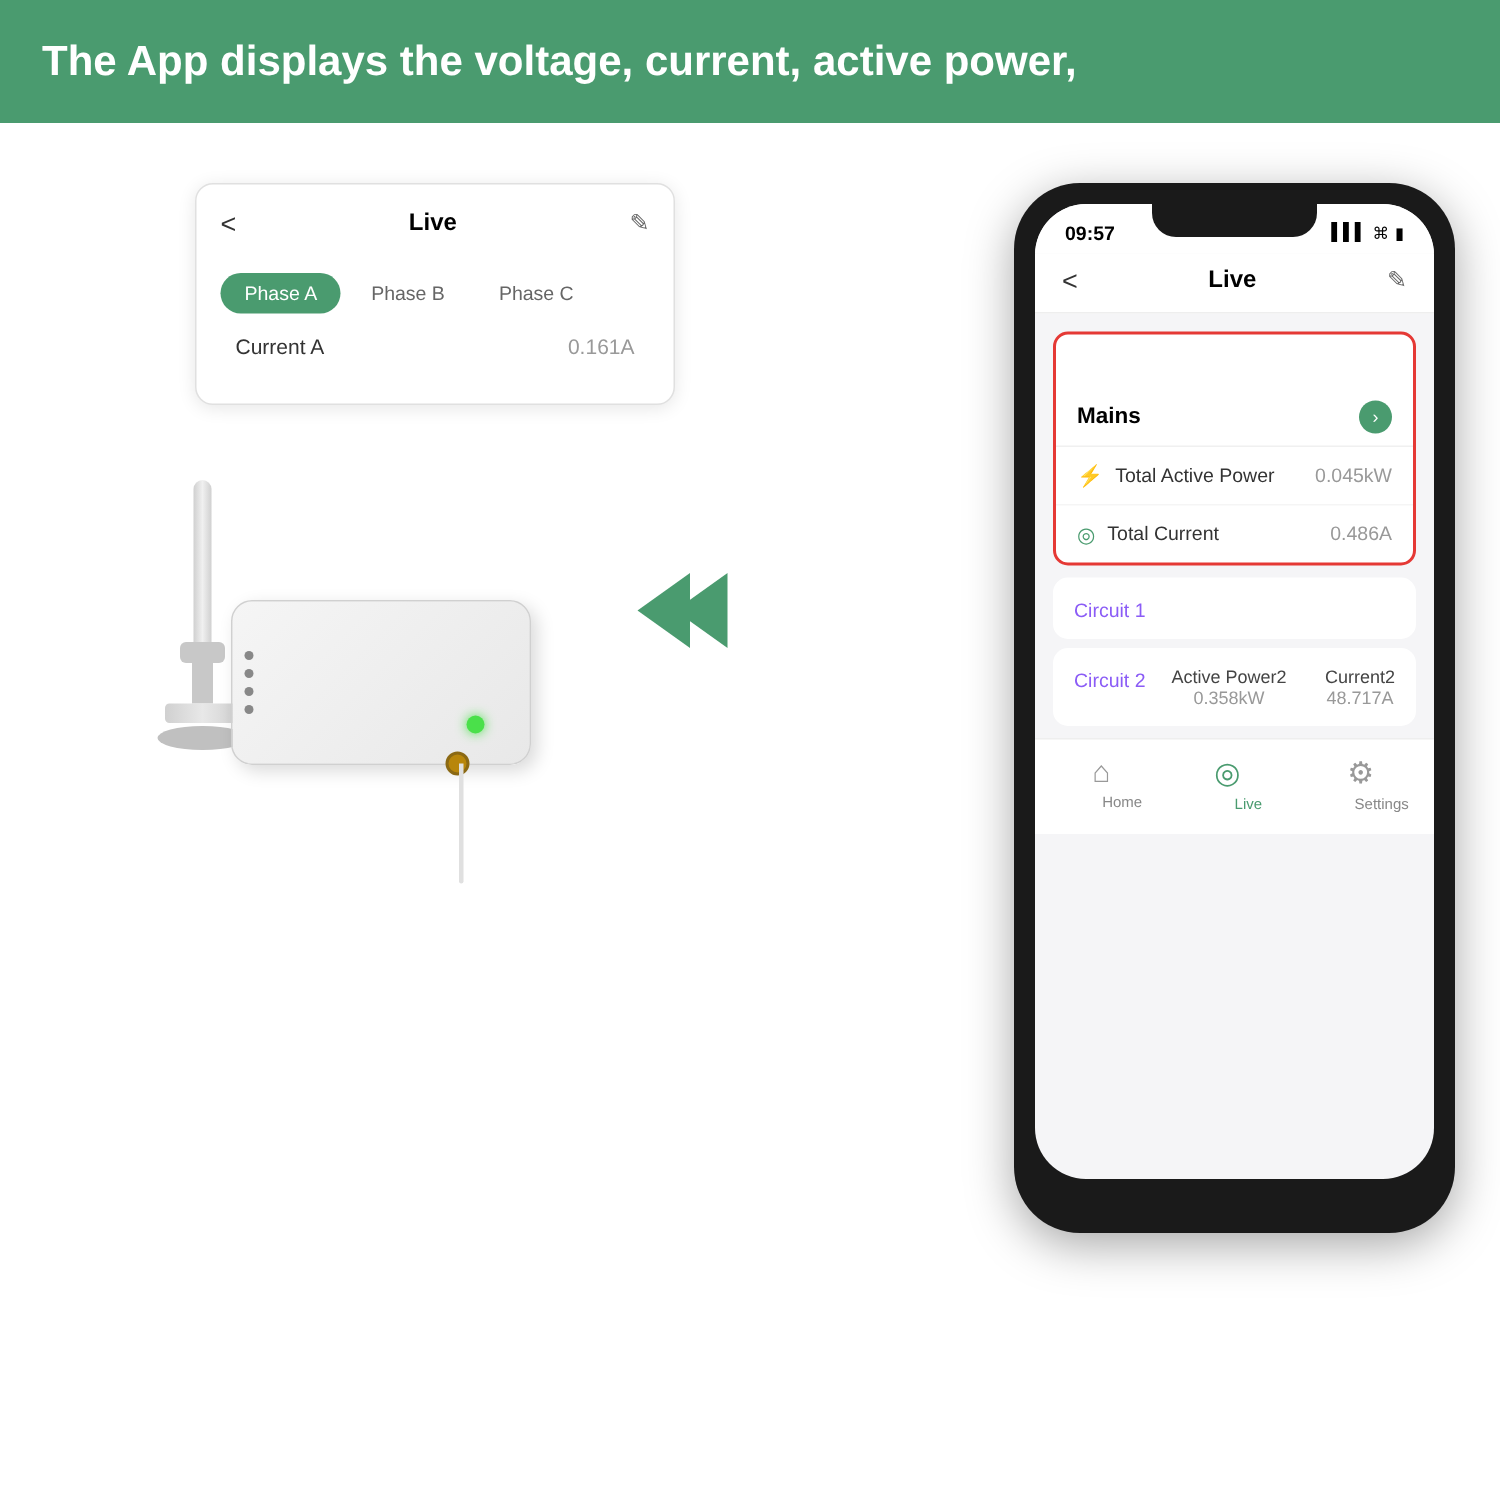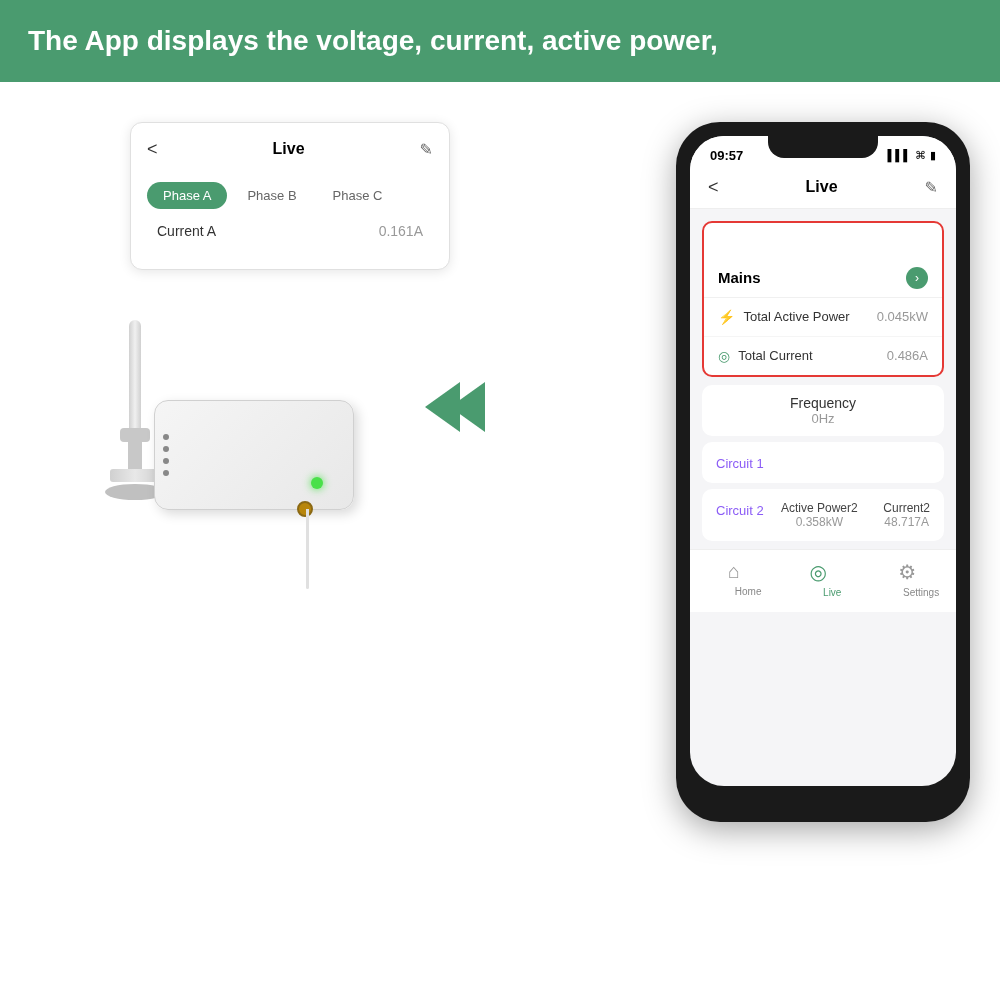--- a/index.html
+++ b/index.html
@@ -498,24 +498,20 @@
         </div>
         <div class="mains-row">
           <div class="mains-row-left">
             <span class="mains-icon">◎</span>
             <span class="mains-row-label">Total Current</span>
           </div>
           <span class="mains-row-value">0.486A</span>
         </div>
       </div>
 
-      <div class="frequency-section">
-        <div class="freq-label">Frequency</div>
-        <div class="freq-value">0Hz</div>
-      </div>
 
       <div class="circuit-section">
         <span class="circuit-label">Circuit 1</span>
       </div>
 
       <div class="circuit-section">
         <span class="circuit-label">Circuit 2</span>
         <div class="circuit-data">
           <div class="circuit-col">
             <div class="circuit-col-label">Active Power2</div>

